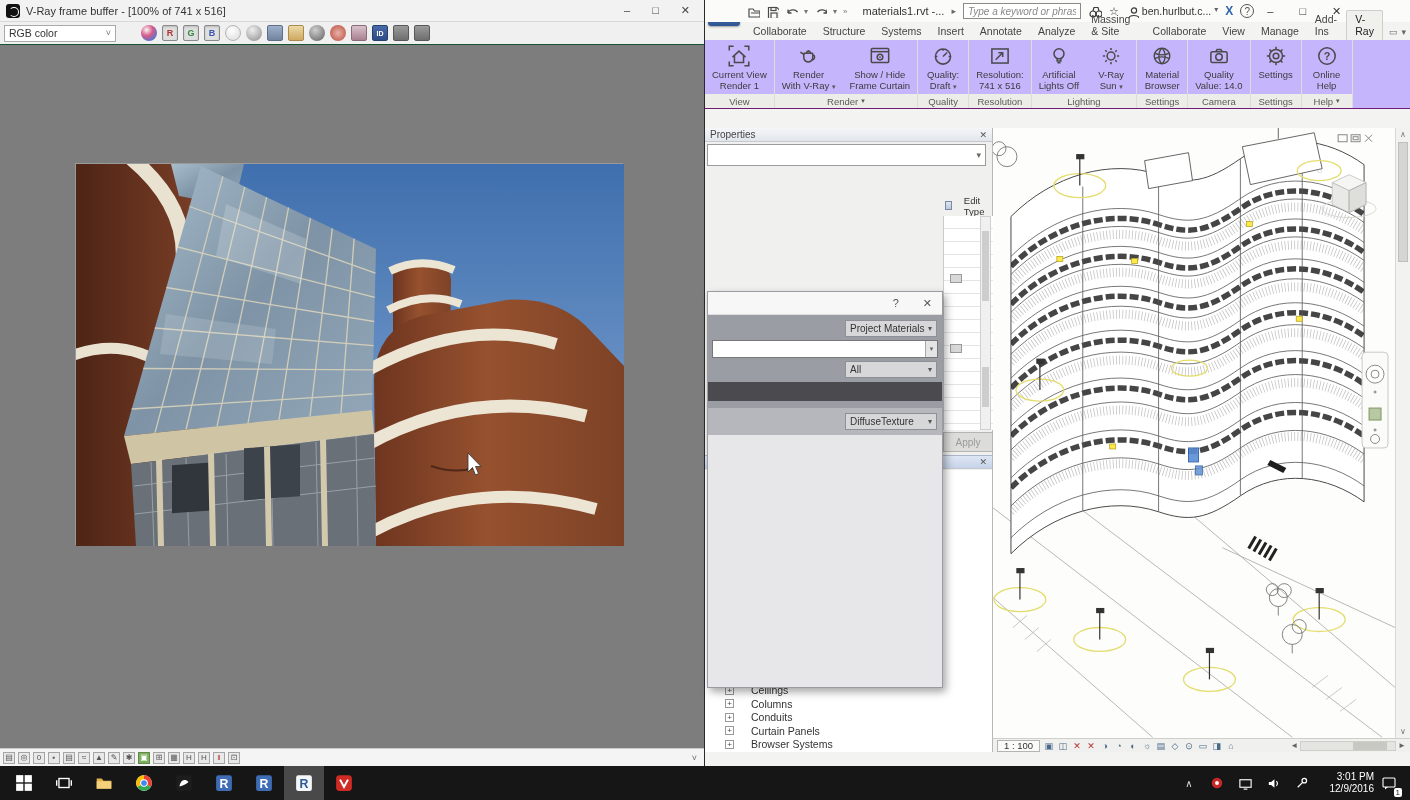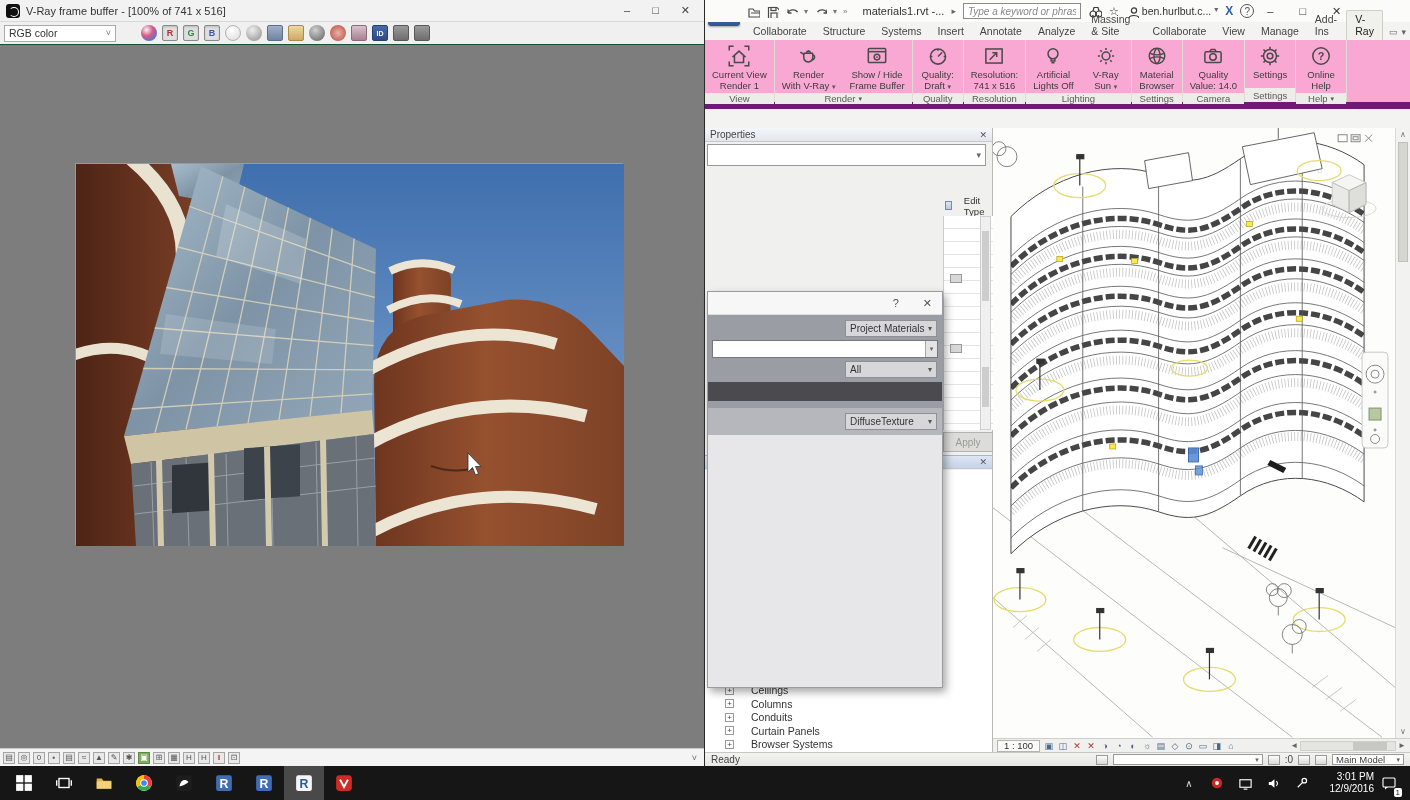--- a/index.html
+++ b/index.html
@@ -52,21 +52,21 @@
   .tb-ico{display:flex;align-items:center;gap:2px;color:#3a3a3a;font-size:11px;}
   .tb-ico svg{width:14px;height:14px;}
   .r-user{display:flex;align-items:flex-start;gap:3px;font-size:10.5px;color:#333;}
   .xchg{color:#2e64a8;font-weight:bold;font-size:12px;}
   .helpc{width:14px;height:14px;border:1.4px solid #555;border-radius:50%;font-size:10px;display:flex;align-items:center;justify-content:center;color:#555;}
   .r-wc{display:flex;gap:26px;color:#333;font-size:11px;margin-left:6px;padding-right:10px;}
   .r-tabs{position:absolute;left:40px;top:22px;right:0;height:18px;display:flex;align-items:flex-end;gap:2px;font-size:10.5px;color:#444;}
   .rtab{padding:2px 8px 3px;cursor:default;}
   .rtab.active{background:#f0f0ec;border:1px solid #cfcfc9;border-bottom:none;border-radius:2px 2px 0 0;color:#222;}
   .tab-extra{display:flex;gap:4px;align-items:center;color:#666;font-size:9px;padding:0 4px 3px;}
-  .r-ribbon{position:absolute;left:0;top:40px;right:0;height:69px;background:#f9a8d4;border-bottom:7px solid #701a75;display:flex;align-items:stretch;}
+  .r-ribbon{position:absolute;left:0;top:40px;right:0;height:69px;background:#c4b5fd;border-bottom:1px solid #701a75;display:flex;align-items:stretch;}
   .rgroup{display:flex;flex-direction:column;border-right:1px solid #dddcd6;}
   .rbtns{flex:1;display:flex;align-items:stretch;justify-content:center;}
   .rbtn{display:flex;flex-direction:column;align-items:center;justify-content:flex-start;padding:3px 7px 1px;min-width:50px;cursor:default;}
   .rbtn svg{width:26px;height:26px;stroke:#4a4a4a;fill:none;stroke-width:1.4;}
   .rl{font-size:9.5px;line-height:11px;color:#3c3c3c;text-align:center;white-space:nowrap;}
   .barrow{font-size:7px;color:#555;}
   .rglabel{height:14px;font-size:9.5px;color:#5a5a56;display:flex;align-items:center;justify-content:center;gap:3px;background:#ececе8;background:#ecece8;}
   .rglabel span:empty{display:none;}
   .r-options{position:absolute;left:0;top:109px;right:0;height:19px;background:#e3edd6;border-bottom:1px solid #c2cfae;display:flex;align-items:center;gap:10px;font-size:10.5px;color:#333;padding:0 8px;}
   .opt-context{padding-right:14px;border-right:1px solid #c2cfae;}
@@ -616,21 +616,21 @@
                 <span class="rl">Render</span>
                 <span class="rl"><span>With V-Ray</span> <span class="barrow">▾</span></span>
               </div>
             </div>
               <div style="display: contents;">
               <div class="rbtn">
                 <svg viewBox="0 0 24 24">
                     <use href="#ic-fb"></use>
                   </svg>
                 <span class="rl">Show / Hide</span>
-                <span class="rl"><span>Frame Buffer</span> <span class="barrow"></span></span>
+                <span class="rl"><span>Frame Curtain</span> <span class="barrow"></span></span>
               </div>
             </div>
             </div>
           <div class="rglabel">
             <span>Render</span>
               <span style="font-size:7px">▾</span>
           </div>
         </div>
       </div>
         <div style="display: contents;">
@@ -1144,37 +1144,20 @@
         <div class="hscroll">
           <span>◄</span>
           <span class="htrack">
               <span class="hthumb"></span>
             </span>
           <span>►</span>
         </div>
       </div>
     </div>
 
-    <div class="r-status">
-      <span>Ready</span>
-      <span style="margin-left:auto;display:flex;align-items:center;gap:5px">
-        <span class="sicon"></span>
-        <span class="scombo">
-          <span class="dd">▾</span>
-        </span>
-        <span class="sicon"></span>
-        <span>:0</span>
-        <span class="sicon"></span>
-        <span class="sicon"></span>
-        <span class="mm-combo">
-          <span>Main Model</span>
-          <span class="dd">▾</span>
-        </span>
-      </span>
-    </div>
   </section>
 
   <section class="taskbar">
     <span class="tcell">
         <svg viewBox="0 0 16 16">
           <use href="#ic-start"></use>
         </svg>
       </span>
     <span class="tcell">
         <svg viewBox="0 0 16 16">

